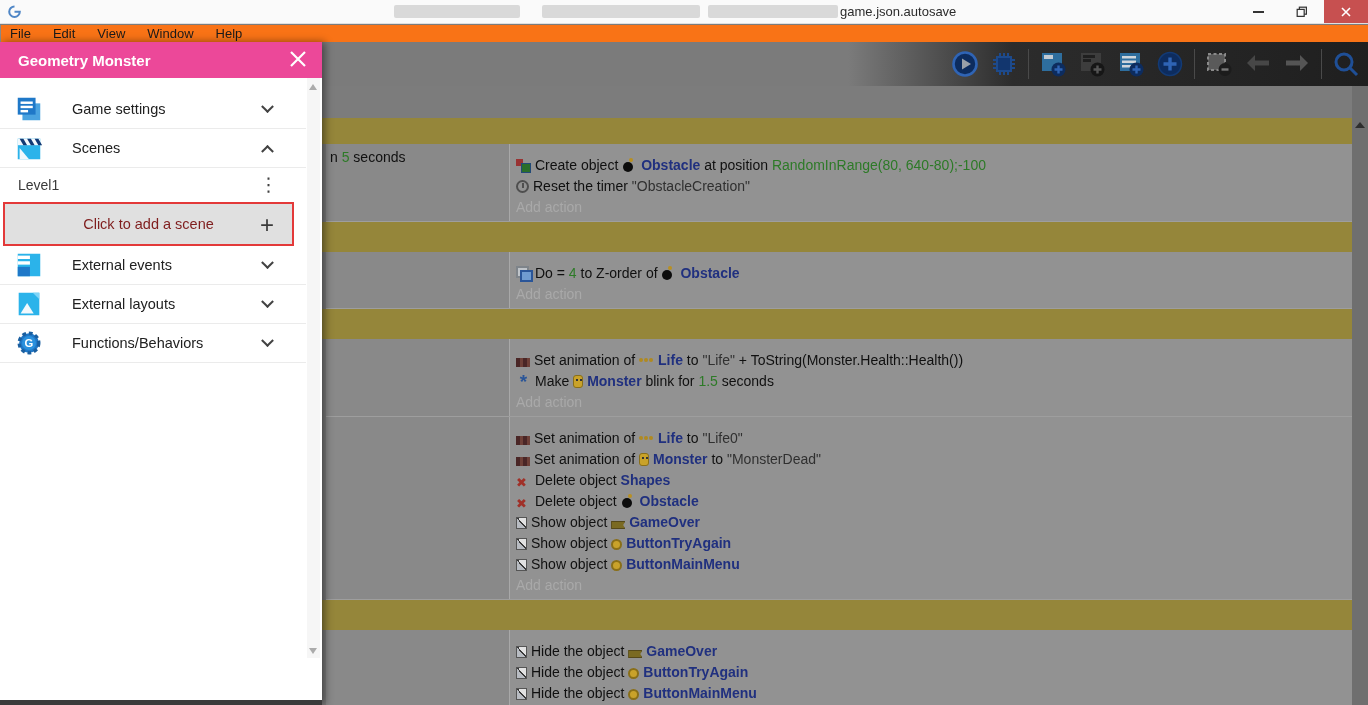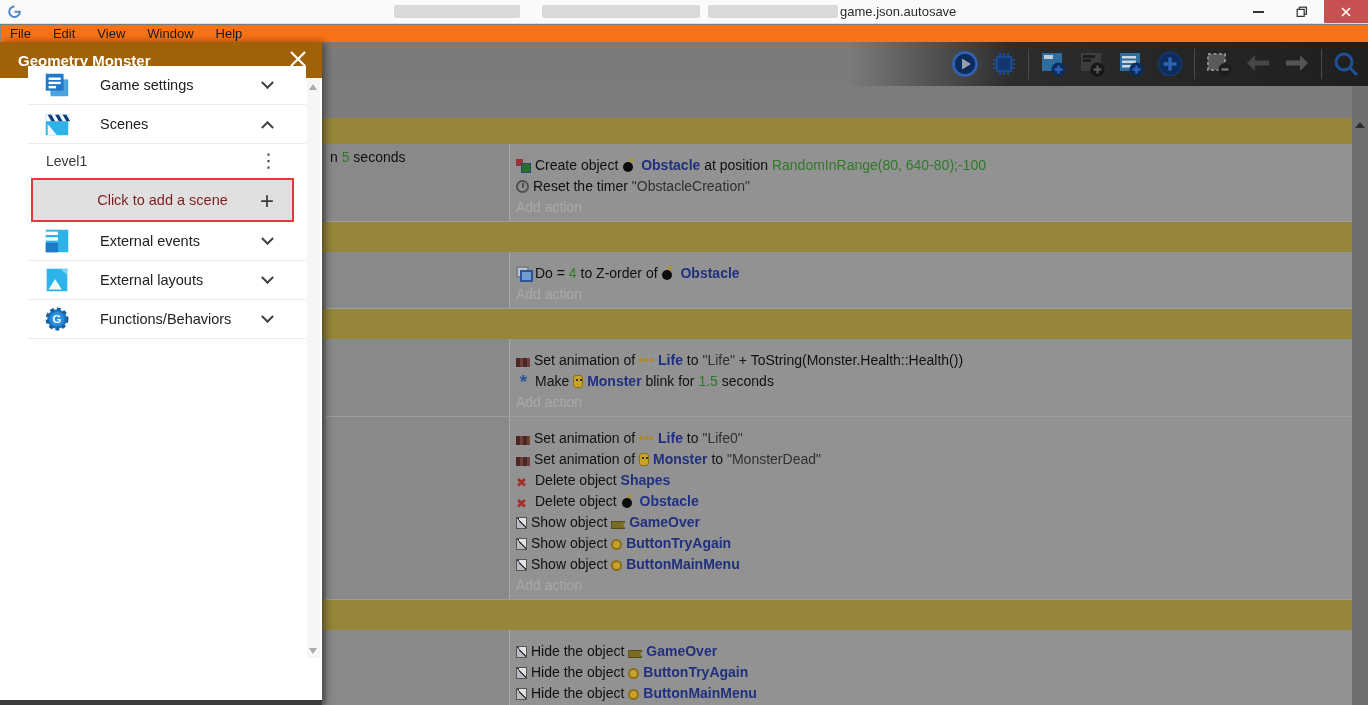--- a/index.html
+++ b/index.html
@@ -71,25 +71,25 @@
   .ic-button-gold { width:11px; height:11px; margin-top:1px; border-radius:50%; background:#c9a22a; border:2px solid #8a6f18; }
 
   
   .vscroll { position:absolute; right:0; top:86px; width:16px; bottom:0; background:#6f6f6f; cursor:pointer; }
   .vscroll .up { position:absolute; left:3px; top:36px; width:0; height:0;
                  border-left:5px solid transparent; border-right:5px solid transparent; border-bottom:6px solid #2e2e2e; }
 
   
   .drawer { position:absolute; left:0; top:42px; width:322px; bottom:0; background:#ffffff;
             box-shadow:3px 0 8px rgba(0,0,0,0.45); }
-  .pm-header { position:absolute; left:0; top:0; width:100%; height:36px; background:#a16207;
+  .pm-header { position:absolute; left:0; top:0; width:100%; height:36px; background:#ec4899;
                display:flex; align-items:center; }
   .pm-title { color:#fff; font-size:15px; font-weight:bold; margin-left:18px; }
   .pm-close { position:absolute; right:14px; top:7px; cursor:pointer; }
-  .pm-items { position:absolute; left:0; top:24px; right:16px;padding-left:28px; }
+  .pm-items { position:absolute; left:0; top:48px; right:16px; }
   .pm-item { height:39px; display:flex; align-items:center; border-bottom:1px solid #ebebeb; cursor:pointer; background:#fff; }
   .pm-item .pico { margin-left:14px; width:30px; height:30px; flex:0 0 30px; }
   .pm-item .plabel { margin-left:28px; font-size:14.5px; color:#212121; flex:1; }
   .chev { width:9px; height:9px; border-right:2px solid #424242; border-bottom:2px solid #424242; margin-right:34px; }
   .chev.down { transform:rotate(45deg) translate(-2px,-2px); }
   .chev.up { transform:rotate(-135deg) translate(-2px,-2px); }
   .pm-scene { height:34px; display:flex; align-items:center; cursor:pointer; background:#fff;gap:48px; }
   .pm-scene .plabel { margin-left:18px; font-size:14px; color:#3a3a3a; flex:1; }
   .kebab { font-size:19px; color:#424242; margin-right:28px; cursor:pointer; line-height:10px; }
   .add-scene { height:44px; margin:0 12px 0 3px; background:#e0e0e0; border:2px solid #e33939;

